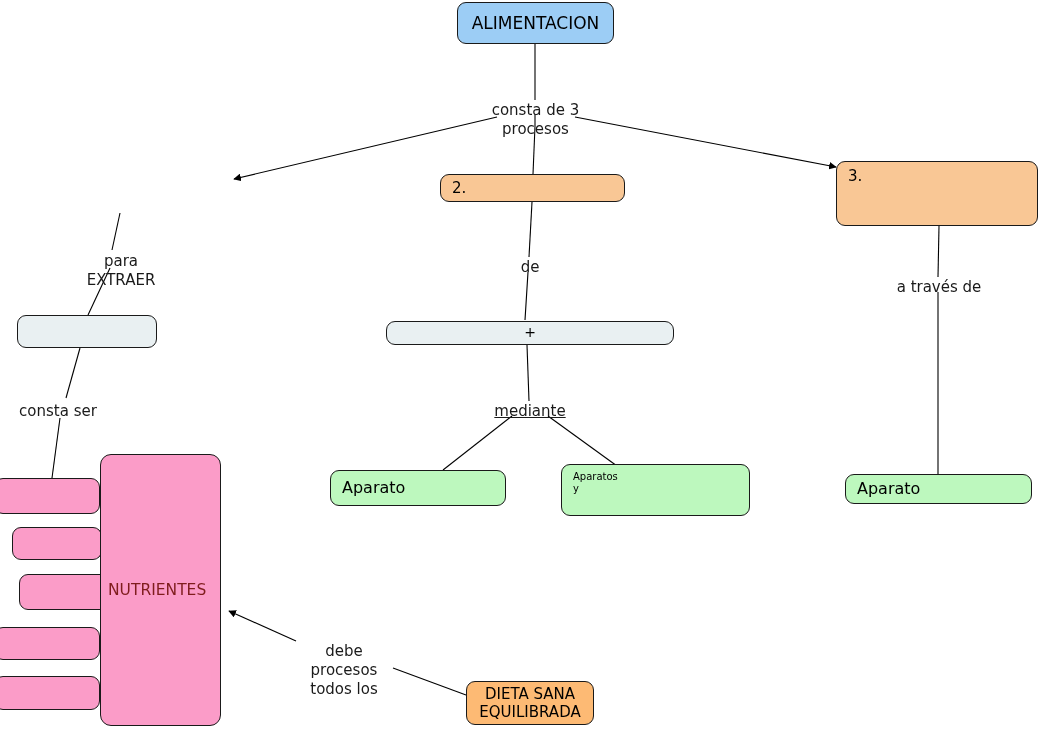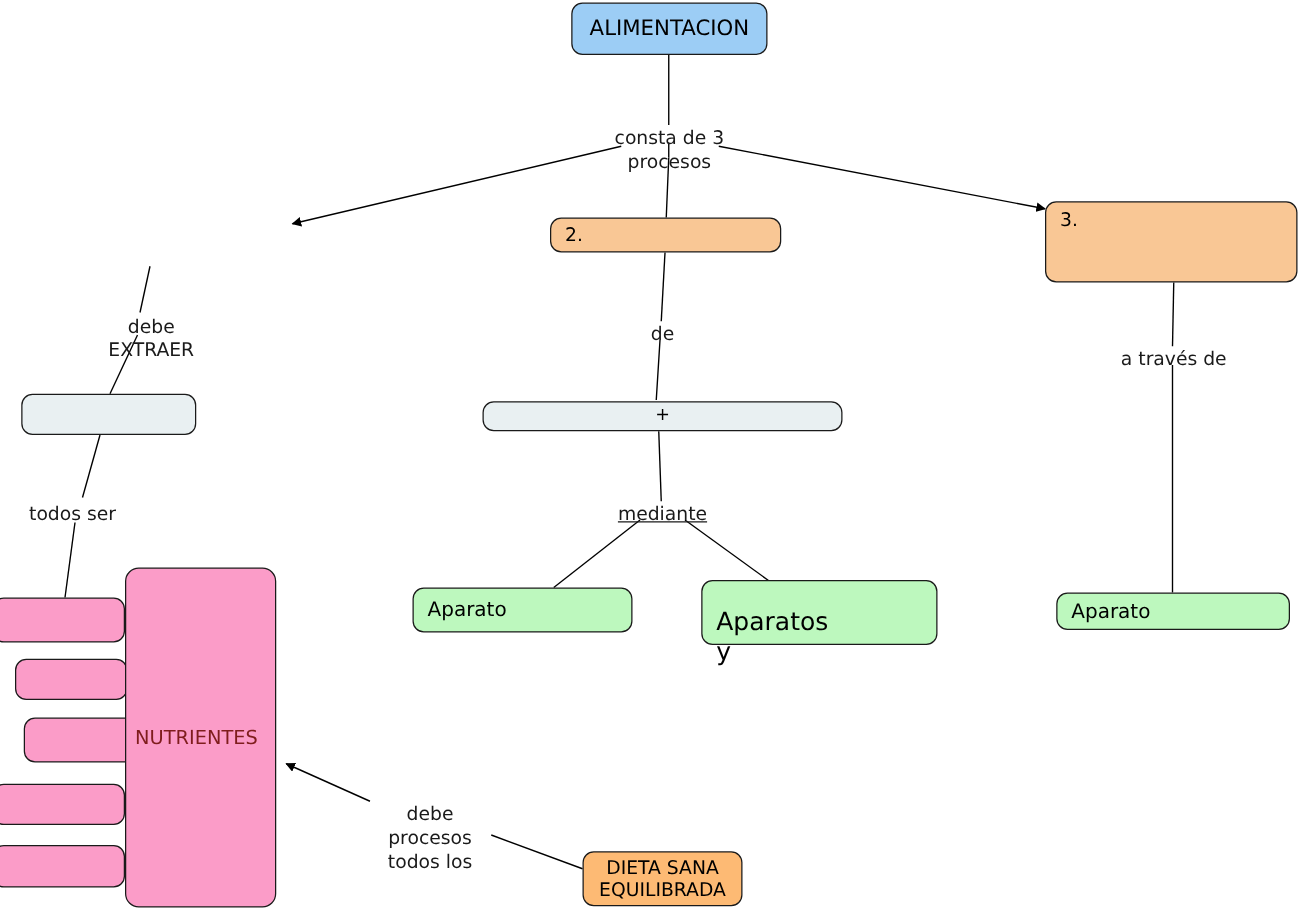--- a/index.html
+++ b/index.html
@@ -138,21 +138,21 @@
   </div>
 
   <div class="node n-grey align-center" style="left:386px; top:321px; width:288px; height:24px; font-size:14px;">
     <span>+</span>
   </div>
 
   <div class="node n-green align-left" style="left:330px; top:470px; width:176px; height:36px; font-size:16px;">
     <span>Aparato</span>
   </div>
 
-  <div class="node n-green align-left top-align" style="left:561px; top:464px; width:189px; height:52px; font-size:20px; padding-top:20px;">
+  <div class="node n-green align-left top-align" style="left:561px; top:464px; width:189px; height:52px; font-size:10px; padding-top:6px;">
     <span style="display:block; width:100%;">Aparatos
 y</span>
   </div>
 
   <div class="node n-green align-left" style="left:845px; top:474px; width:187px; height:30px; font-size:16px;">
     <span>Aparato</span>
   </div>
 
   <div class="node n-pink align-center" style="left:-6px; top:478px; width:106px; height:36px;">
     <span></span>
@@ -173,23 +173,23 @@
   <div class="node n-pink" style="left:100px; top:454px; width:121px; height:272px; border-radius:11px;"></div>
   <div class="nutrientes-label" style="left:108px; top:581px;">NUTRIENTES</div>
 
   <div class="node n-yellow align-center" style="left:466px; top:681px; width:128px; height:44px; font-size:15px;">
     <span>DIETA SANA
 EQUILIBRADA</span>
   </div>
 
   <div class="edge-label" style="left:463px; top:101px; width:145px;">consta de 3 procesos</div>
 
-  <div class="edge-label" style="left:71px; top:252px; width:100px;">debe EXTRAER</div>
+  <div class="edge-label" style="left:71px; top:252px; width:100px;">para EXTRAER</div>
 
-  <div class="edge-label" style="left:12px; top:402px; width:92px;">todos ser</div>
+  <div class="edge-label" style="left:12px; top:402px; width:92px;">consta ser</div>
 
   <div class="edge-label" style="left:505px; top:258px; width:50px;">de</div>
 
   <div class="edge-label" style="left:485px; top:402px; width:90px;text-decoration:underline;">mediante</div>
 
   <div class="edge-label" style="left:893px; top:278px; width:92px;">a través de</div>
 
   <div class="edge-label" style="left:294px; top:642px; width:100px;">debe procesos
 todos los</div>
 

